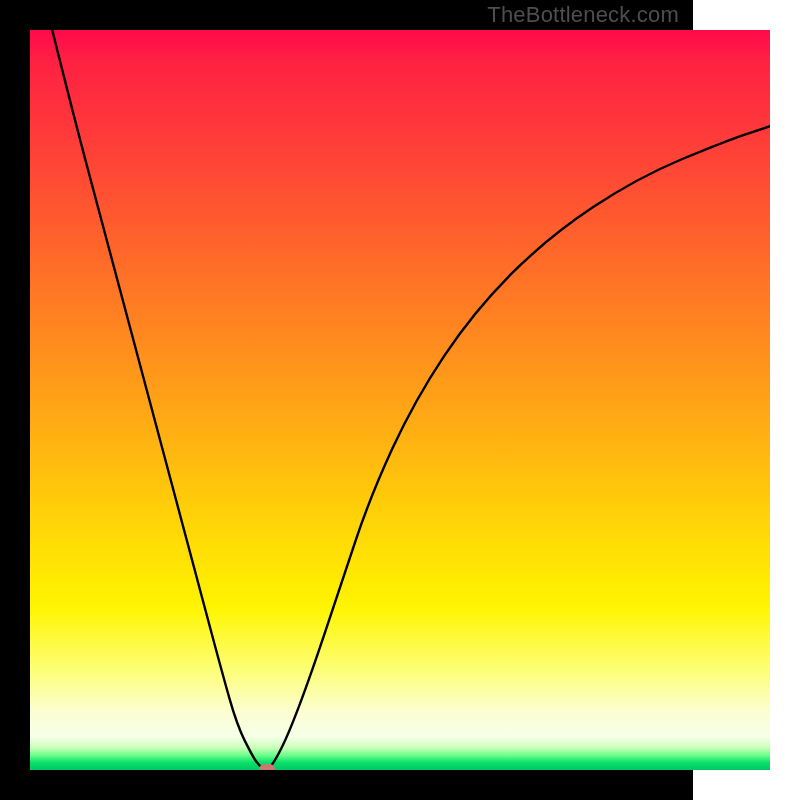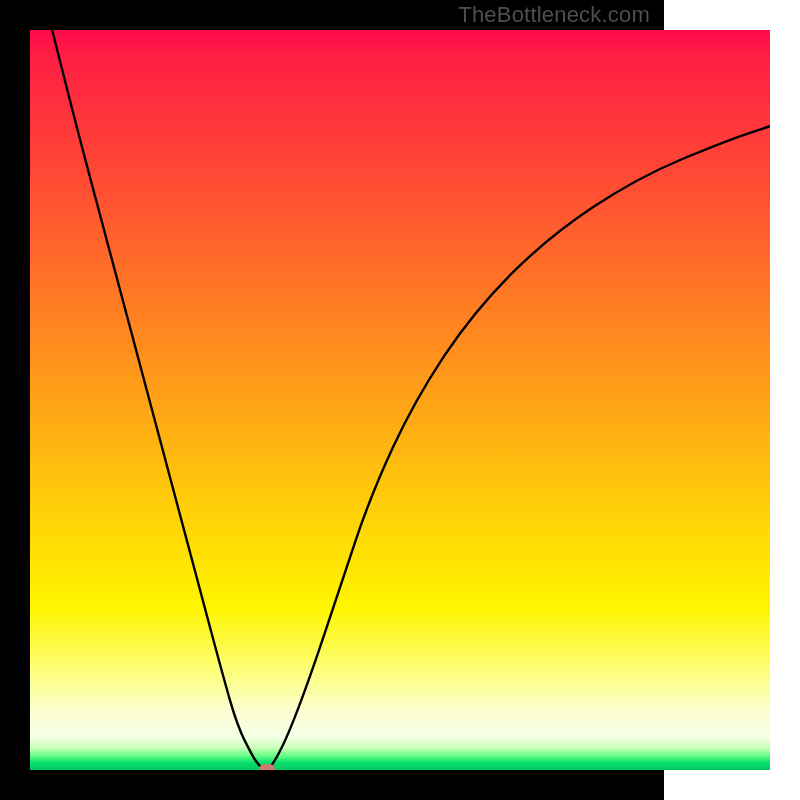--- a/index.html
+++ b/index.html
@@ -8,20 +8,21 @@
     width: 800px;
     height: 800px;
     overflow: hidden;
     font-family: Arial, Helvetica, sans-serif;
   }
   .outer-frame {
     width: 664px;
     height: 800px;
     background: #000;
     position: relative;
+    padding-left: 29px;
   }
   .watermark {
     position: absolute;
     top: 2px;
     right: 14px;
     color: #4e4e4e;
     font-size: 22px;
     font-weight: 400;
     letter-spacing: 0.2px;
     z-index: 5;

